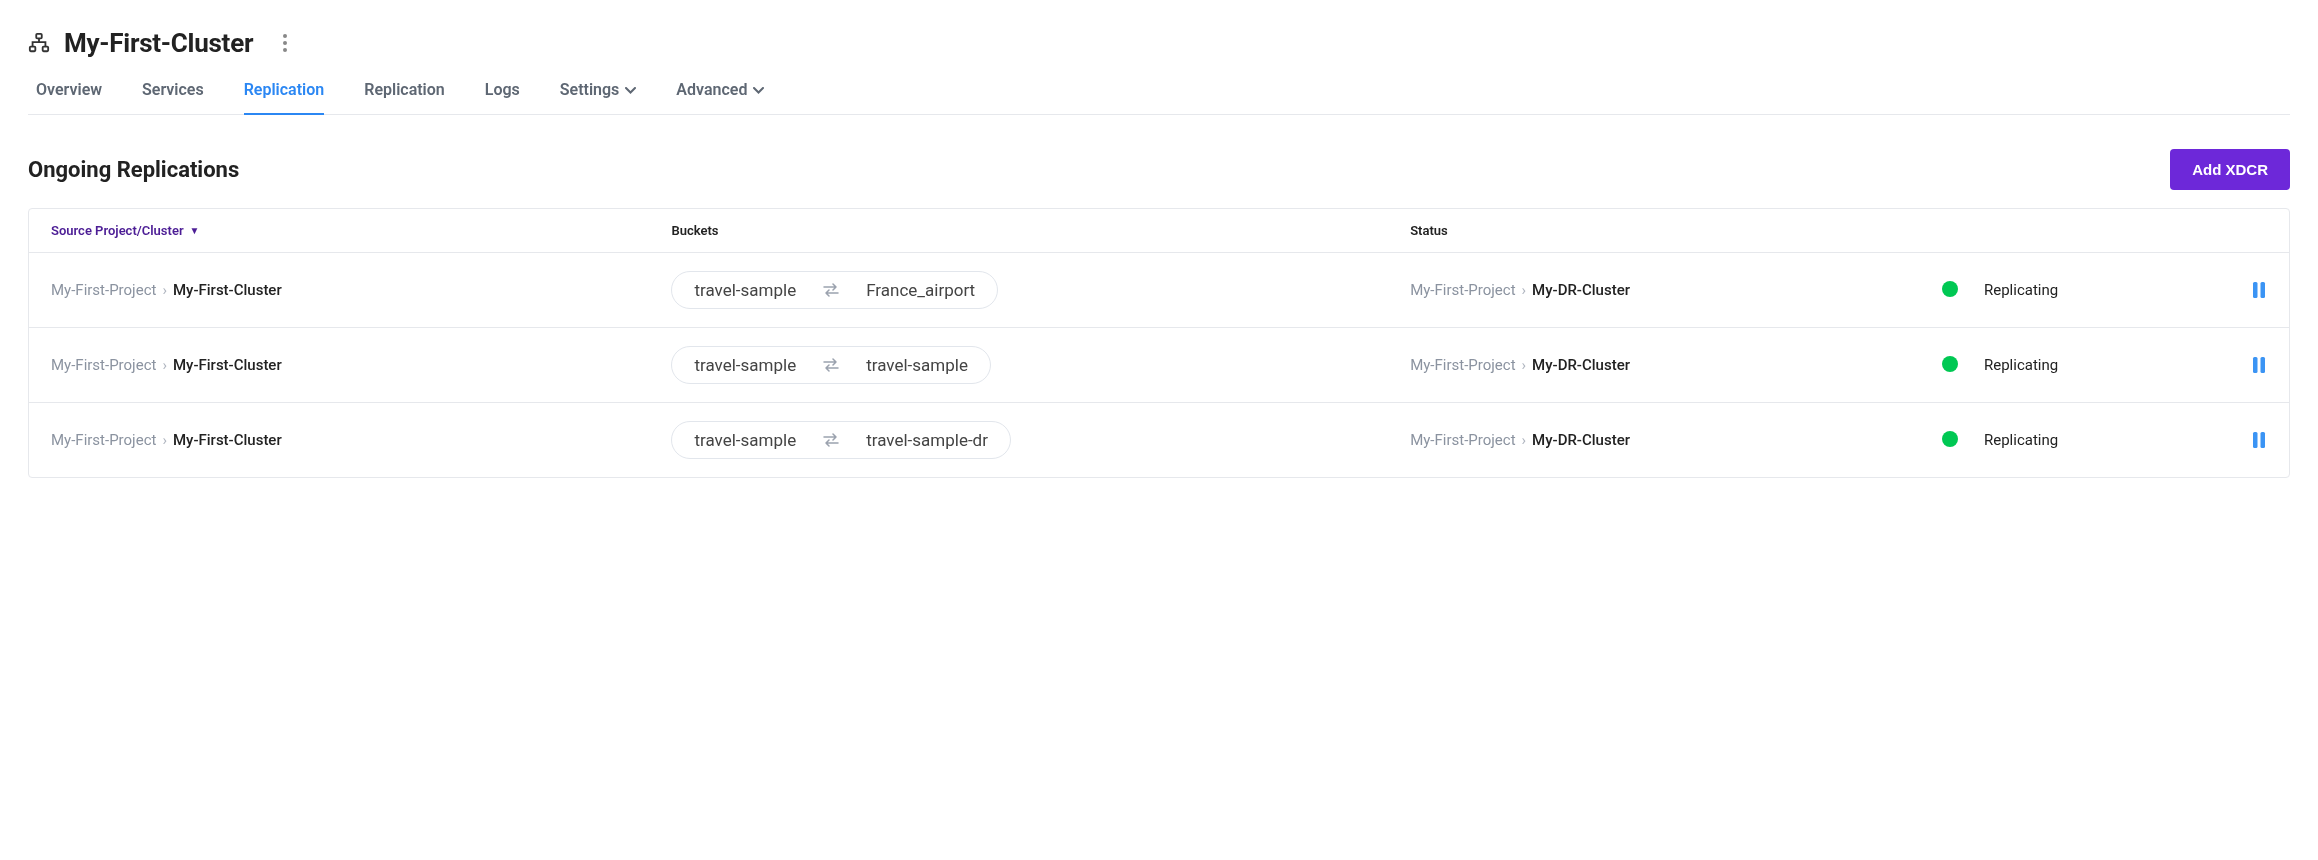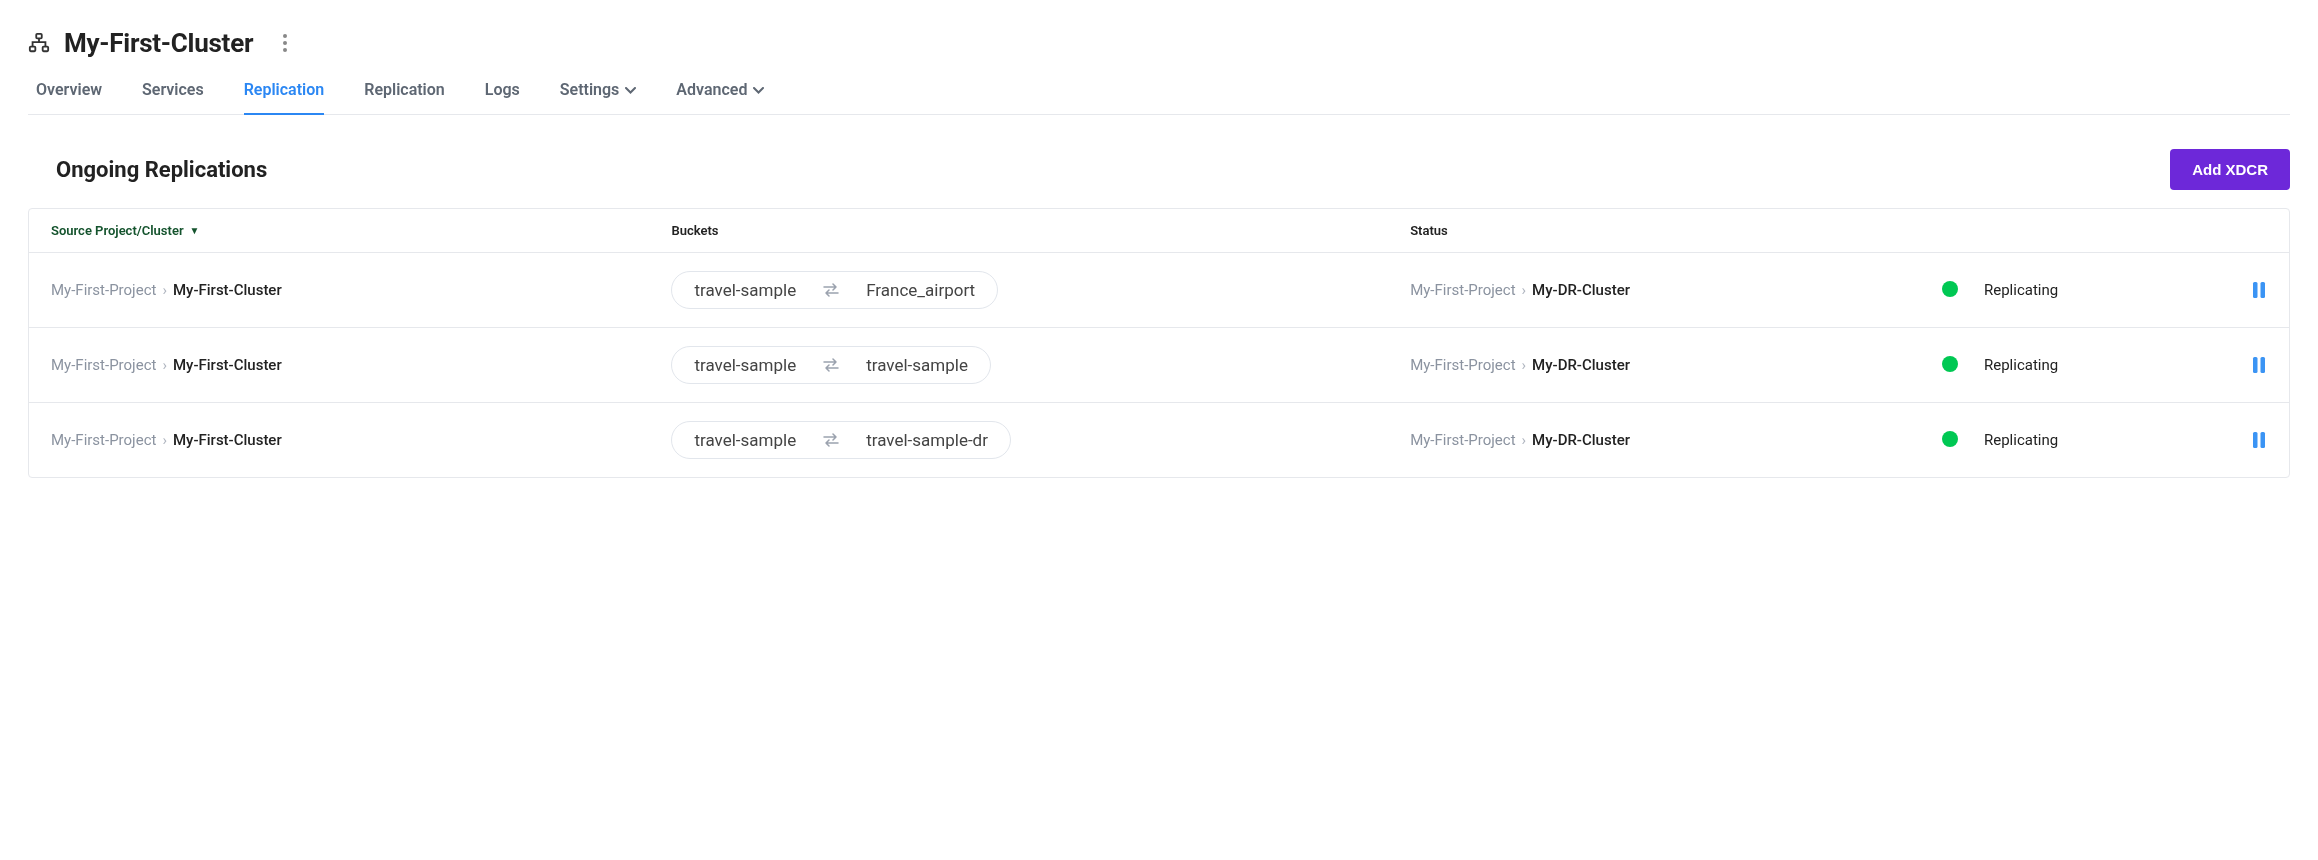--- a/index.html
+++ b/index.html
@@ -64,21 +64,20 @@
       border-bottom-color: #2b87f3;
     }
     .tab .chev {
       font-size: 12px;
     }
     .section-head {
       display: flex;
       align-items: center;
       justify-content: space-between;
       margin-bottom: 18px;
-      margin-left: 28px;
     }
     .section-title {
       font-size: 22px;
       font-weight: 700;
       color: #222;
     }
     .add-btn {
       background: #6d28d9;
       color: #fff;
       font-weight: 700;
@@ -99,21 +98,21 @@
       align-items: center;
     }
     .thead {
       padding: 14px 22px;
       border-bottom: 1px solid #e6e8ec;
       font-size: 13px;
       font-weight: 600;
       color: #222;
     }
     .th-source {
-      color: #14532d;
+      color: #4c1d95;
       display: flex;
       align-items: center;
       gap: 6px;
       cursor: pointer;
     }
     .th-source .caret {
       font-size: 10px;
     }
     .trow {
       padding: 18px 22px;

